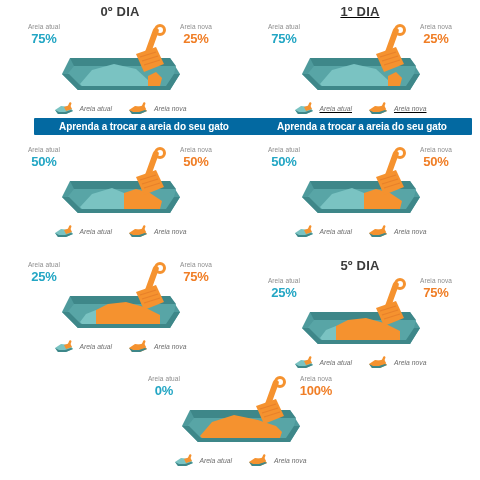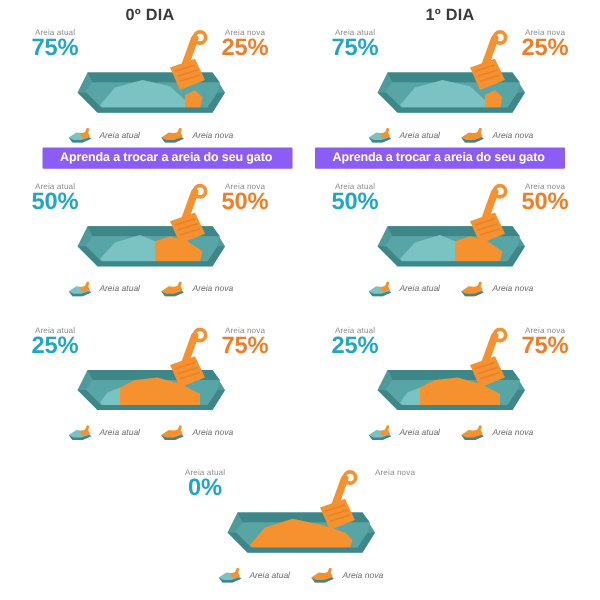--- a/index.html
+++ b/index.html
@@ -51,21 +51,21 @@
   .stat.right { right: 12px; top: 2px; }
 
   .stat-label {
     font-size: 6.5px;
     color: #8d8d8d;
     letter-spacing: 0.1px;
     line-height: 9px;
     white-space: nowrap;
   }
   .stat-value {
-    font-size: 19px;
+    font-size: 13px;
     font-weight: bold;
     line-height: 16px;
     letter-spacing: -0.2px;
   }
   .stat.left .stat-value  { color: #23A6C4; }
   .stat.right .stat-value { color: #F07E26; }
 
   
   .box-wrap {
     position: relative;
@@ -95,28 +95,28 @@
     font-style: italic;
     color: #6d6d6d;
     white-space: nowrap;
   }
 
   
   .banner {
     position: absolute;
     height: 17px;
     line-height: 17px;
-    background: #8b5cf6;
+    background: #0369a1;
     color: #ffffff;
     font-size: 10px;
     font-weight: bold;
-    text-align: left;
+    text-align: center;
     letter-spacing: -0.1px;
     border-radius: 1px;
-    padding: 0 14px;
+    padding: 0 24px;
     white-space: nowrap;
   }
 </style>
 </head>
 <body>
 
 <div class="infographic">
 
   <div class="panel" style="left:0px; top:4px;">
     <div class="day-title">0º DIA</div>
@@ -165,21 +165,21 @@
           <path d="M1 8 L7 4 L16 5 L19 9 L12 12 L4 12 Z" fill="#F5922F"></path>
           <path d="M1 8 L4 12 L12 12 L19 9 L17 8 L11 10 L5 10 Z" fill="#3E8789"></path>
           <rect x="14" y="0" width="2.4" height="8" rx="1.2" transform="rotate(22 15 4)" fill="#F5922F"></rect>
           <path d="M10 5 L16 3 L18 7 L12 9 Z" fill="#F5922F"></path>
         </svg>
         <span class="legend-text">Areia nova</span>
       </div>
     </div>
   </div>
 
-  <div class="panel" style="left:240px; top:4px;">
+  <div class="panel" style="left:240px; top:4px;text-decoration:underline;">
     <div class="day-title">1º DIA</div>
     <div class="stats">
       <div class="stat left">
         <div class="stat-label">Areia atual</div>
         <div class="stat-value">75%</div>
       </div>
       <div class="stat right">
         <div class="stat-label">Areia nova</div>
         <div class="stat-value">25%</div>
       </div>
@@ -382,20 +382,21 @@
           <path d="M1 8 L4 12 L12 12 L19 9 L17 8 L11 10 L5 10 Z" fill="#3E8789"></path>
           <rect x="14" y="0" width="2.4" height="8" rx="1.2" transform="rotate(22 15 4)" fill="#F5922F"></rect>
           <path d="M10 5 L16 3 L18 7 L12 9 Z" fill="#F5922F"></path>
         </svg>
         <span class="legend-text">Areia nova</span>
       </div>
     </div>
   </div>
 
   <div class="panel" style="left:240px; top:258px;">
+    <div class="day-title">5º DIA</div>
     <div class="stats">
       <div class="stat left">
         <div class="stat-label">Areia atual</div>
         <div class="stat-value">25%</div>
       </div>
       <div class="stat right">
         <div class="stat-label">Areia nova</div>
         <div class="stat-value">75%</div>
       </div>
     </div>
@@ -442,20 +443,21 @@
   </div>
 
   <div class="panel" style="left:120px; top:372px;">
     <div class="stats">
       <div class="stat left">
         <div class="stat-label">Areia atual</div>
         <div class="stat-value">0%</div>
       </div>
       <div class="stat right">
         <div class="stat-label">Areia nova</div>
+        <div class="stat-value">100%</div>
       </div>
     </div>
     <div class="box-wrap">
       <svg width="136" height="78" viewBox="0 0 136 78">
         <path d="M18 34 L118 34 L128 50 L118 66 L26 66 L10 50 Z" fill="#4E9A9C"></path>
         <path d="M18 34 L118 34 L124 42 L22 42 Z" fill="#3E8789"></path>
         <path d="M22 42 L124 42 L118 66 L26 66 L14 52 Z" fill="#58A5A6"></path>
         <path d="M28 60 L40 46 L62 39 L86 44 L104 50 L110 56 L108 62 L30 62 Z" fill="#F5922F"></path>
         <path d="M10 50 L26 66 L118 66 L128 50 L122 50 L114 62 L29 62 L17 50 Z" fill="#3E8789"></path>
         <g>

